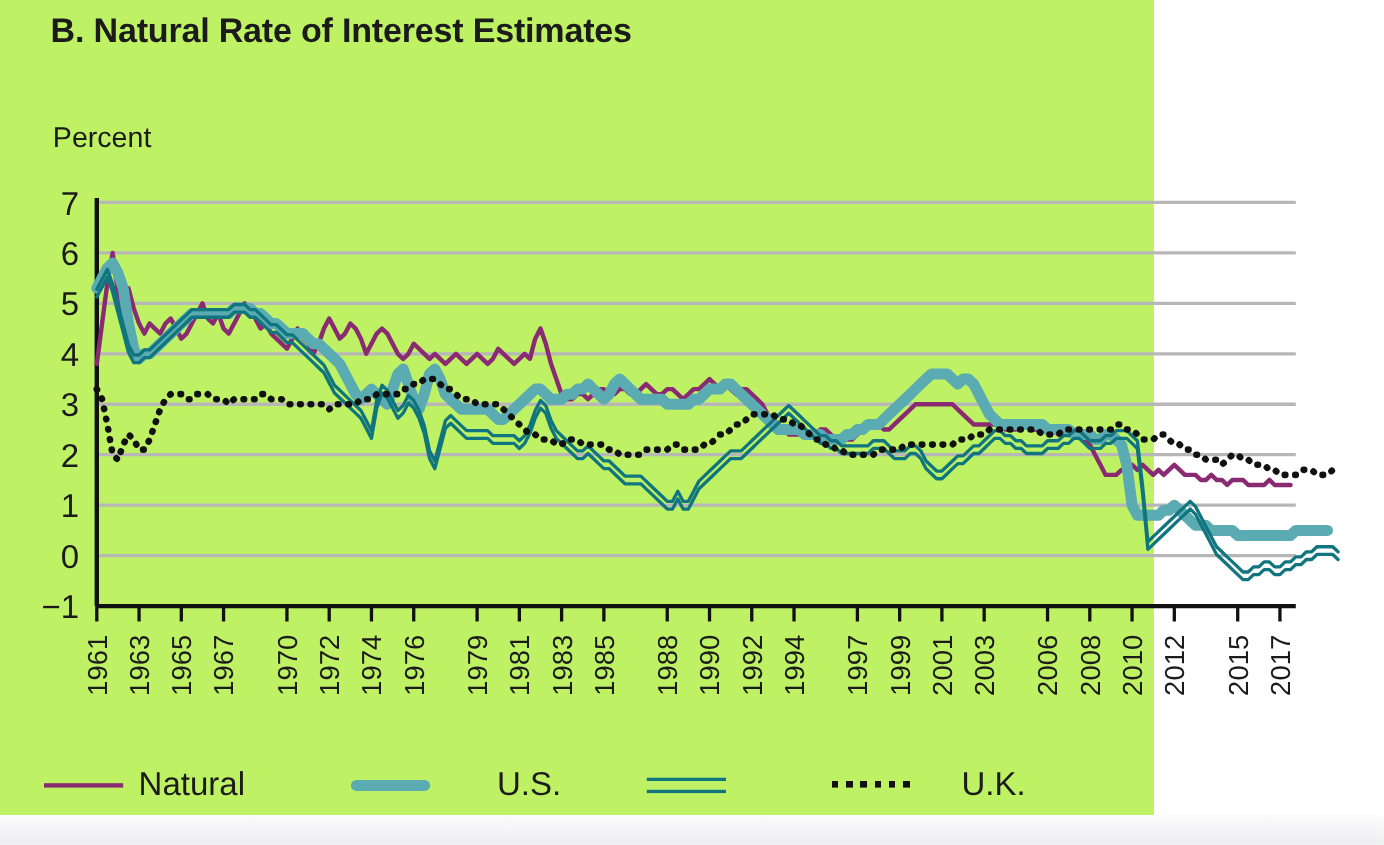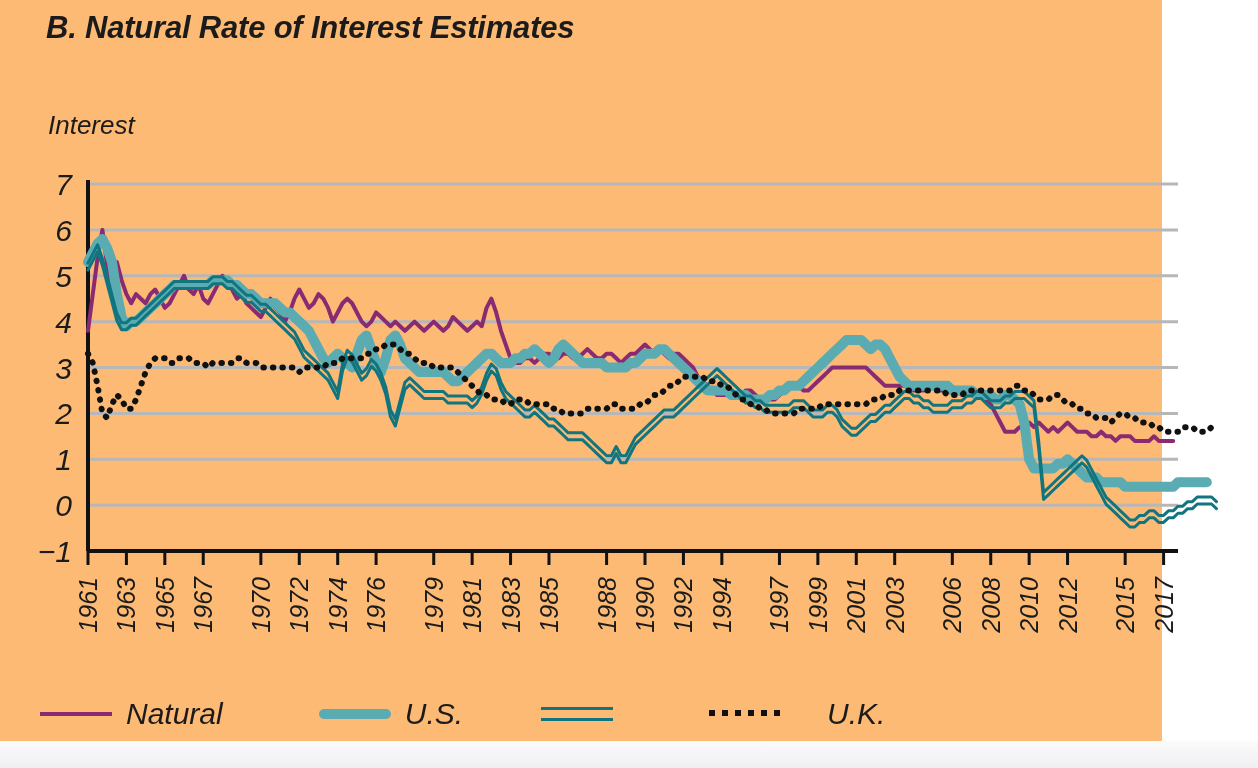--- a/index.html
+++ b/index.html
@@ -11,24 +11,23 @@
     width: 1258px;
     height: 768px;
     font-family: "Liberation Sans", sans-serif;
     color: #1a1a1a;
     overflow: hidden;
     position: relative;
   }
   #panel {
     position: absolute;
     left: 0; top: 0;
-    width: 1162px;
+    width: 1049px;
     height: 741px;
-    background: #fdba74;
-    font-style: italic;
+    background: #bef264;
   }
   #footer-strip {
     position: absolute;
     left: 0; top: 741px;
     width: 1258px;
     height: 27px;
     background: linear-gradient(#fbfbfc, #efeff1);
   }
   #panel-title {
     position: absolute;
@@ -101,21 +100,21 @@
     width: 100%;
     display: block;
   }
 </style>
 </head>
 <body>
 
 <div id="panel">
 
   <div id="panel-title">B. Natural Rate of Interest Estimates</div>
-  <div id="y-axis-title">Interest</div>
+  <div id="y-axis-title">Percent</div>
 
   <div id="plot-wrap">
     <svg id="chart" width="1258" height="700">
         <line x1="88" x2="1178" y1="505.125" y2="505.125" stroke="#b7b7b7" stroke-width="3"></line>
         <line x1="88" x2="1178" y1="459.25" y2="459.25" stroke="#b7b7b7" stroke-width="3"></line>
         <line x1="88" x2="1178" y1="413.375" y2="413.375" stroke="#b7b7b7" stroke-width="3"></line>
         <line x1="88" x2="1178" y1="367.5" y2="367.5" stroke="#b7b7b7" stroke-width="3"></line>
         <line x1="88" x2="1178" y1="321.625" y2="321.625" stroke="#b7b7b7" stroke-width="3"></line>
         <line x1="88" x2="1178" y1="275.75" y2="275.75" stroke="#b7b7b7" stroke-width="3"></line>
         <line x1="88" x2="1178" y1="229.875" y2="229.875" stroke="#b7b7b7" stroke-width="3"></line>
@@ -199,21 +198,21 @@
       </svg>
   </div>
 
   <div id="legend">
       <div class="legend-item">
         <span class="swatch">
           <i style="top:11px;height:4px;background:#8a2a72;"></i>
         </span>
         <span class="legend-label">Natural</span>
       </div>
-      <div class="legend-item" style="margin-left: 96px;">
+      <div class="legend-item" style="margin-left: 96px; gap: 47px;">
         <span class="swatch">
           <i style="top:8px;height:10px;border-radius:5px;background:#5aabb2;"></i>
         </span>
         <span class="legend-label">U.S.</span>
       </div>
       <div class="legend-item" style="margin-left: 78px;">
         <span class="swatch">
           <i style="top:6px;height:3px;background:#10757e;"></i>
           <i style="top:17px;height:3px;background:#10757e;"></i>
         </span>

